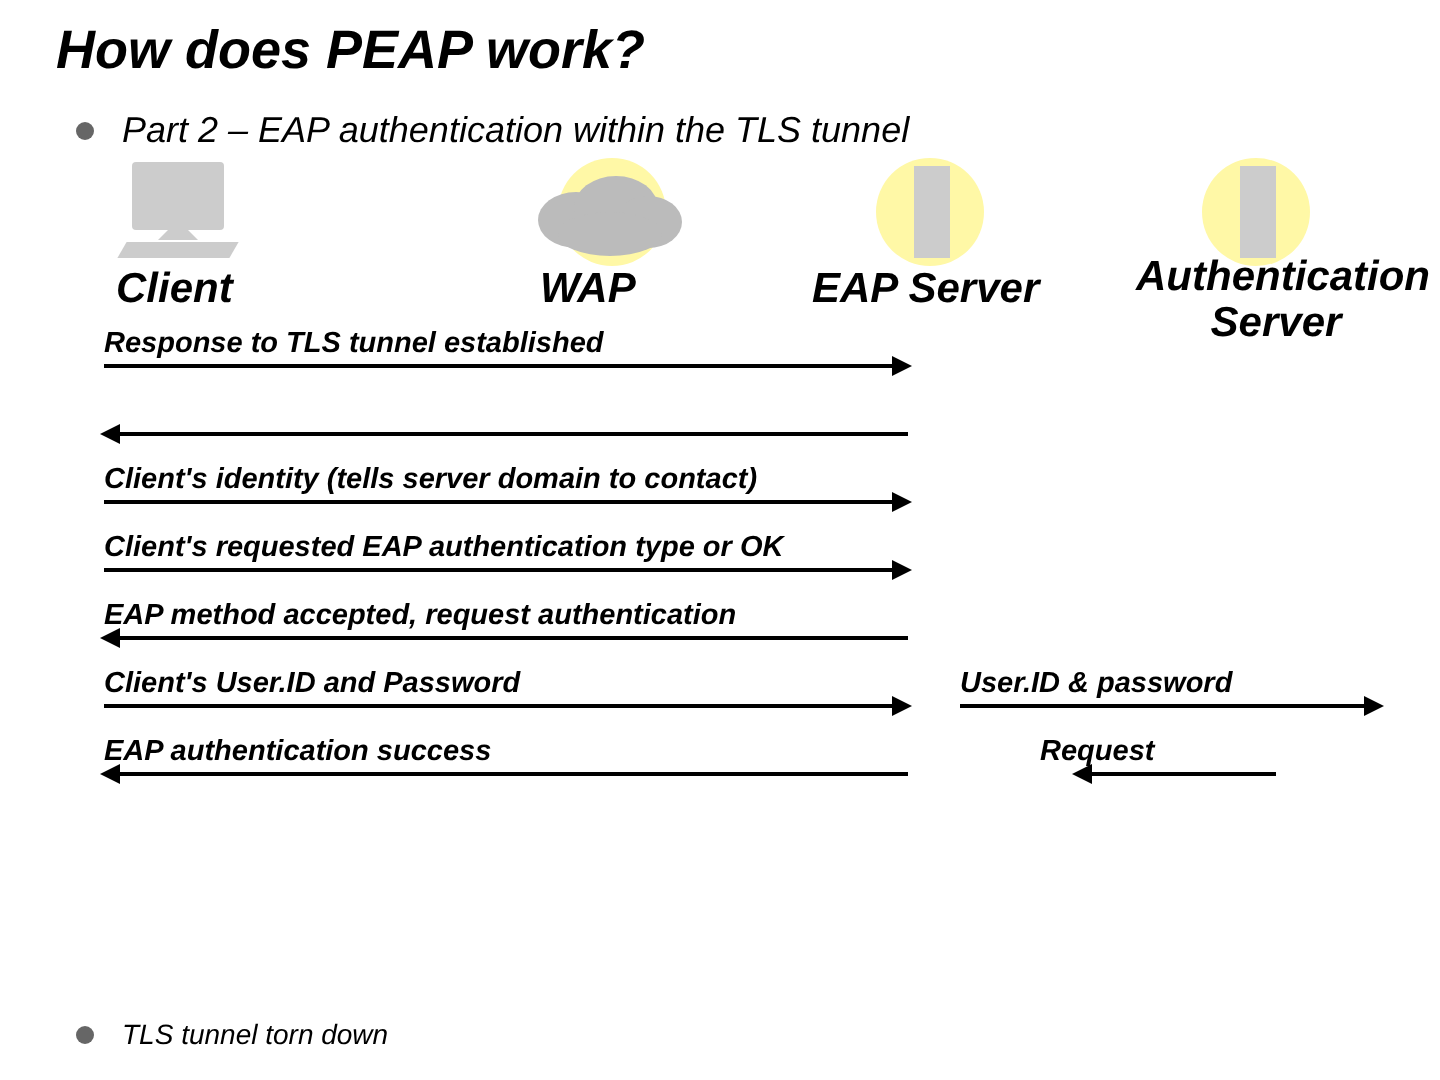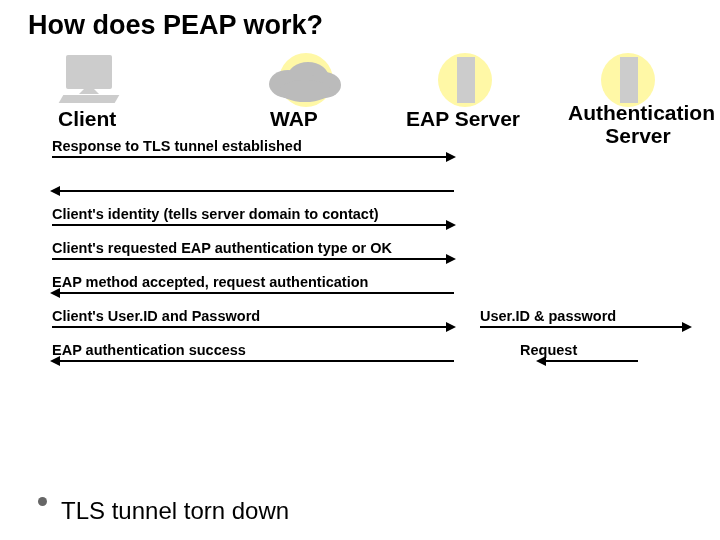--- a/index.html
+++ b/index.html
@@ -11,20 +11,21 @@
     font-family: Arial, Helvetica, sans-serif;
     color: #000;
     overflow: hidden;
   }
   .slide {
     position: relative;
     width: 720px;
     height: 540px;
     padding: 10px 28px 0 28px;
     box-sizing: border-box;
+    font-style: italic;
   }
   .title {
     font-size: 27px;
     margin: 0 0 14px 0;
   }
   .bullet {
     display: flex;
     align-items: center;
     font-size: 18px;
     margin-left: 10px;
@@ -33,22 +34,22 @@
   .bullet .dot {
     width: 9px; height: 9px; border-radius: 50%;
     background: #666; margin-right: 14px;
     flex-shrink: 0;
   }
   .footer {
     position: absolute;
     left: 38px;
     bottom: 15px;
     display: flex;
-    align-items: flex-start;
-    font-size: 24px;
+    align-items: center;
+    font-size: 14px;
   }
   .footer .dot {
     width: 9px; height: 9px; border-radius: 50%;
     background: #666; margin-right: 14px;
   }
 
   .actors {
     position: relative;
     height: 75px;
     margin-top: 5px;
@@ -166,20 +167,24 @@
   .lane-client-eap { left: 24px; width: 402px; }
   .lane-eap-auth   { left: 452px; width: 210px; }
 </style>
 </head>
 <body>
 
 <div class="slide">
 
   <h1 class="title">How does PEAP work?</h1>
 
+  <div class="bullet">
+    <span class="dot"></span>
+    <span>Part 2 – EAP authentication within the TLS tunnel</span>
+  </div>
 
   <div class="actors">
     <span class="halo wap"></span>
     <span class="halo eap"></span>
     <span class="halo auth"></span>
 
     <span class="monitor"></span>
     <span class="kbd"></span>
 
     <span class="cloud">

